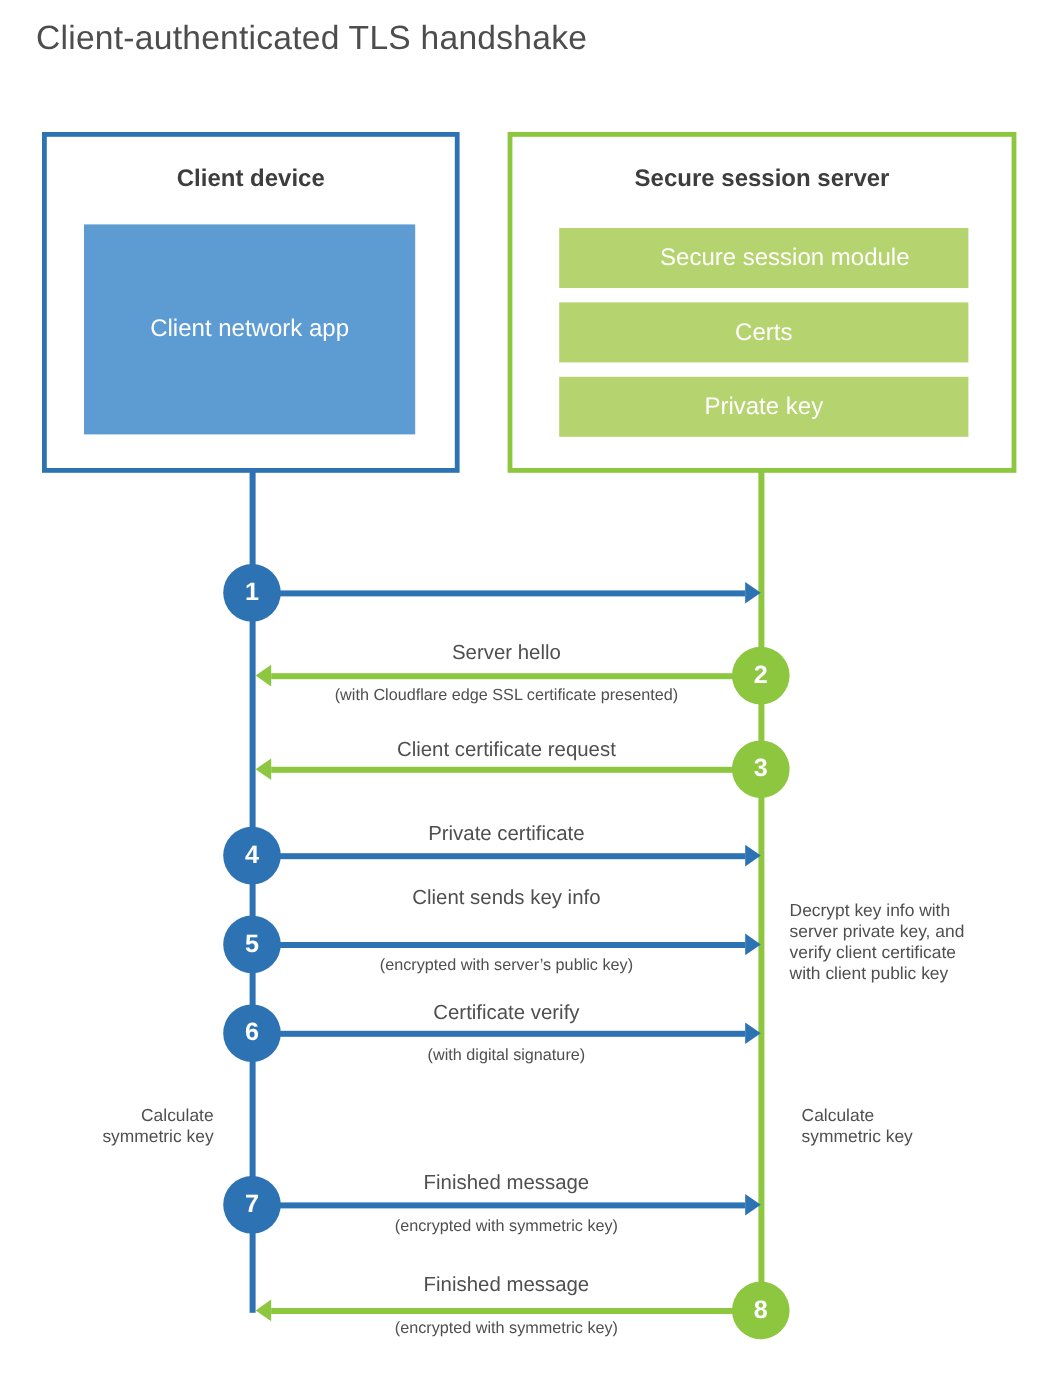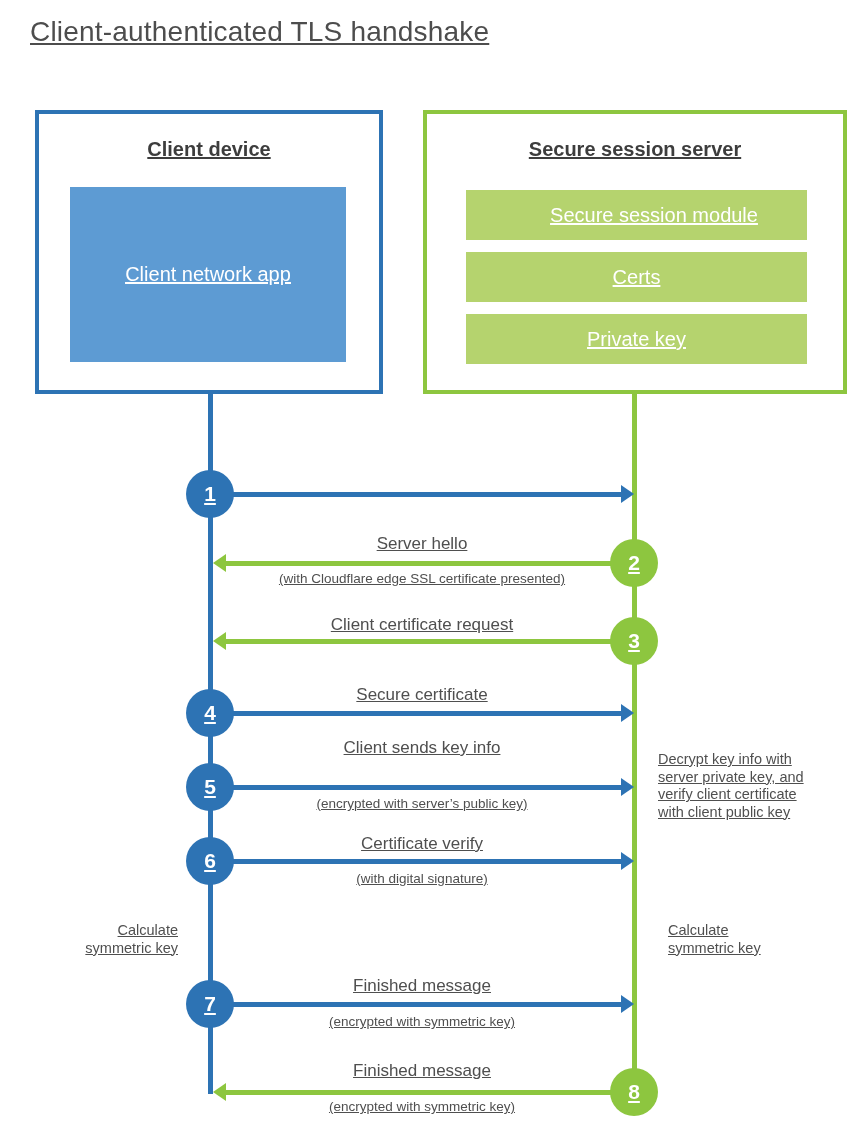--- a/index.html
+++ b/index.html
@@ -1,20 +1,20 @@
 <!DOCTYPE html>
 <html style="--blue: #2d73b4; --blue-fill: #5d9bd3; --green: #8dc63f; --green-fill: #b5d36e; --heading: #3d3d3d; --text: #4f4f4f;"><head>
 <meta charset="utf-8">
 <style>
   :root{
     --blue:#2d73b4; --blue-fill:#5d9bd3;
     --green:#8dc63f; --green-fill:#b5d36e;
     --heading:#3d3d3d; --text:#4f4f4f;
   }
-  *{margin:0;padding:0;box-sizing:border-box;text-decoration:underline;}
+  *{margin:0;padding:0;box-sizing:border-box;}
   body{background:#ffffff;font-family:"Liberation Sans","DejaVu Sans",sans-serif;}
   .canvas{position:relative;width:865px;height:1146px;background:#fff;overflow:hidden;}
   .abs{position:absolute;}
   .page-title{left:30px;top:16px;font-size:28px;font-weight:300;color:#4d4d4d;letter-spacing:.2px;}
   
   .actor-box{top:110px;height:284px;background:#fff;border:4px solid;}
   .box-client{left:35px;width:348px;border-color:var(--blue);}
   .box-server{left:423px;width:424px;border-color:var(--green);}
   .actor-title{left:0;right:0;top:24px;text-align:center;font-size:20px;font-weight:700;color:var(--heading);}
   .app-rect{left:31px;top:73px;width:276px;height:175px;background:var(--blue-fill);
@@ -73,21 +73,21 @@
   <div class="abs aline green" style="top:561px;"></div>
   <div class="abs ahead left" style="top:554px;"></div>
   <div class="abs badge green" style="top:539px;">2</div>
   <div class="abs sub" style="top:571px;">(with Cloudflare edge SSL certificate presented)</div>
 
   <div class="abs msg" style="top:615px;">Client certificate request</div>
   <div class="abs aline green" style="top:639px;"></div>
   <div class="abs ahead left" style="top:632px;"></div>
   <div class="abs badge green" style="top:617px;">3</div>
 
-  <div class="abs msg" style="top:685px;">Secure certificate</div>
+  <div class="abs msg" style="top:685px;">Private certificate</div>
   <div class="abs aline blue" style="top:711px;"></div>
   <div class="abs ahead right" style="top:704px;"></div>
   <div class="abs badge blue" style="top:689px;">4</div>
 
   <div class="abs msg" style="top:738px;">Client sends key info</div>
   <div class="abs aline blue" style="top:785px;"></div>
   <div class="abs ahead right" style="top:778px;"></div>
   <div class="abs badge blue" style="top:763px;">5</div>
   <div class="abs sub" style="top:796px;">(encrypted with server’s public key)</div>
 

